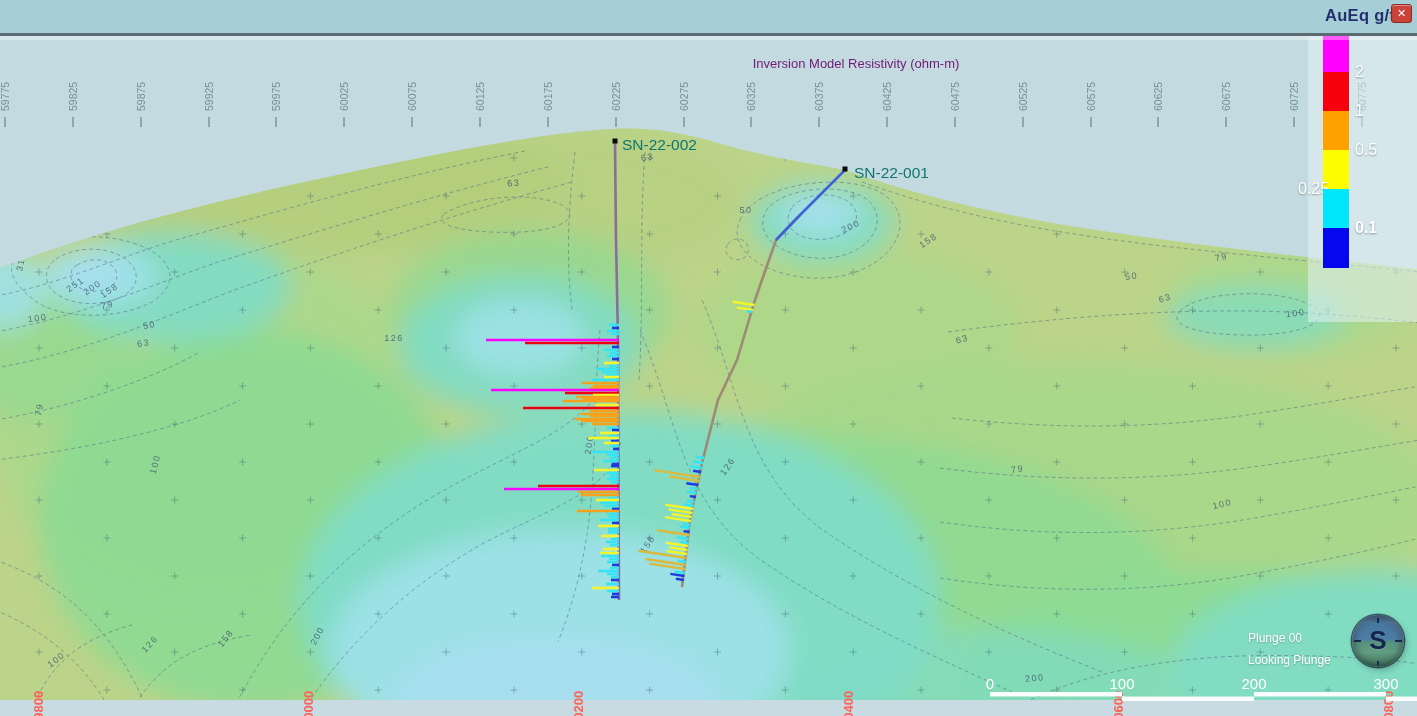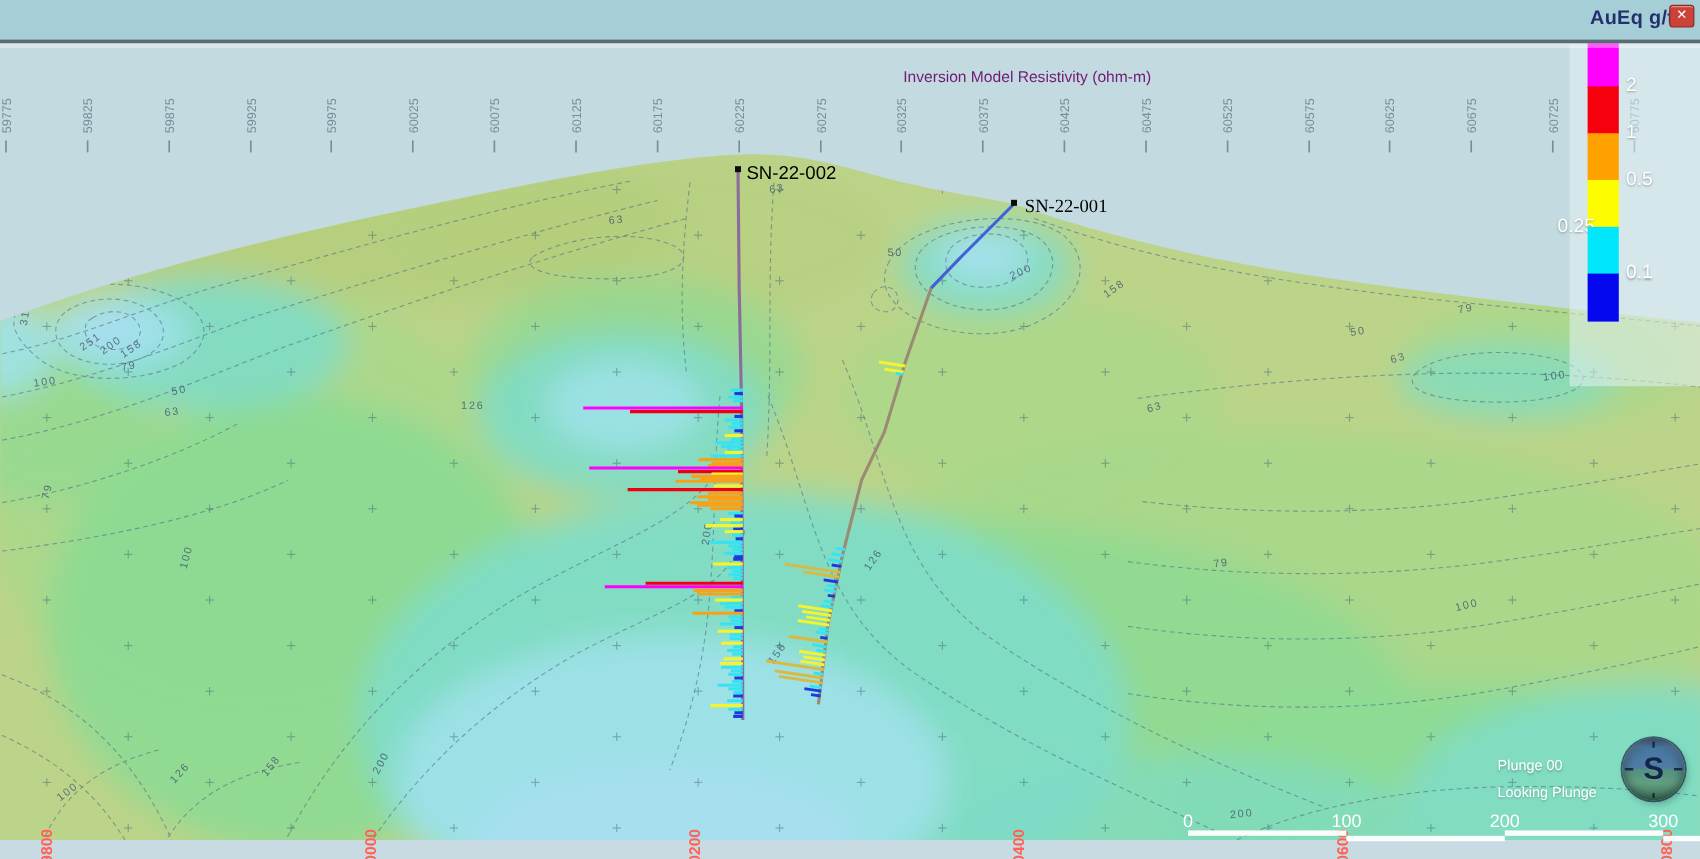--- a/index.html
+++ b/index.html
@@ -3,21 +3,21 @@
 <meta charset="utf-8">
 <style>
   html,body{margin:0;padding:0;background:#888;}
   #app{position:relative;width:1417px;height:716px;overflow:hidden;
        font-family:"Liberation Sans","DejaVu Sans",sans-serif;background:#c3dbe0;}
   #map-svg{position:absolute;left:0;top:0;}
   #header{position:absolute;left:0;top:0;width:1417px;height:33px;background:#a6ced6;
           border-bottom:3px solid #5c6b71;box-shadow:0 4px 0 rgba(255,255,255,.35);z-index:30;}
   #plot-title{position:absolute;left:680px;top:56px;width:352px;text-align:center;
           font-size:13px;color:#701a75;z-index:5;}
-  .hole-label{position:absolute;font-size:15.5px;color:#000000;z-index:12;white-space:nowrap;}
+  .hole-label{position:absolute;font-size:15.5px;color:#0f766e;z-index:12;white-space:nowrap;}
   #status{position:absolute;left:1248px;top:627px;color:#fff;font-size:12px;line-height:22px;
           text-shadow:0 1px 2px rgba(0,0,0,.25);z-index:12;}
   #legend-panel{position:absolute;left:1308px;top:37px;width:109px;height:285px;
           background:rgba(228,240,244,.55);z-index:20;}
   #legend-title{position:absolute;left:1325px;top:6px;font-size:16.5px;font-weight:bold;
           color:#23306e;z-index:35;letter-spacing:.3px;}
   #legend-close{position:absolute;left:1391px;top:4px;width:19px;height:17px;background:#cb4338;
           border:1px solid #8e2b22;border-radius:3px;color:#fff;font-size:11px;font-weight:bold;
           text-align:center;line-height:16px;z-index:36;cursor:pointer;box-shadow:inset 0 1px 0 rgba(255,255,255,.4);}
   .lg-swatch{position:absolute;width:26px;z-index:22;}
@@ -727,29 +727,29 @@
     <div>Plunge 00</div>
     <div>Looking Plunge</div>
   </div>
   <div id="legend-panel"></div>
   <div id="legend-title">AuEq g/t</div>
   <div id="legend-close">✕</div>
   <div id="compass">
     <span>S</span>
   </div>
 <div class="hole-label" style="left: 622px; top: 136px;">SN-22-002</div>
-    <div class="hole-label" style="left: 854px; top: 164px; font-family: Liberation Serif, serif;">SN-22-001</div>
+    <div class="hole-label" style="left: 854px; top: 164px;">SN-22-001</div>
     <div class="lg-swatch" style="left: 1323px; top: 33px; height: 40px; background: rgb(255, 0, 255);"></div>
     <div class="lg-label" style="left: 1355px; top: 72px;">2</div>
     <div class="lg-swatch" style="left: 1323px; top: 72px; height: 40px; background: rgb(247, 0, 14);"></div>
     <div class="lg-label" style="left: 1355px; top: 111px;">1</div>
     <div class="lg-swatch" style="left: 1323px; top: 111px; height: 40px; background: rgb(255, 162, 0);"></div>
     <div class="lg-label" style="left: 1355px; top: 150px; text-align: center;">0.5</div>
     <div class="lg-swatch" style="left: 1323px; top: 150px; height: 40px; background: rgb(253, 253, 0);"></div>
     <div class="lg-label" style="left: 1298px; top: 189px;">0.25</div>
     <div class="lg-swatch" style="left: 1323px; top: 189px; height: 40px; background: rgb(0, 230, 250);"></div>
-    <div class="lg-label" style="left: 1355px; top: 228px;">0.1</div>
+    <div class="lg-label" style="left: 1355px; top: 228px; font-weight: bold;">0.1</div>
     <div class="lg-swatch" style="left: 1323px; top: 228px; height: 40px; background: rgb(5, 8, 239);"></div>
     <div class="cmp-tick" style="left: 1354px; top: 640px; width: 7px; height: 2px;"></div>
     <div class="cmp-tick" style="left: 1395px; top: 640px; width: 7px; height: 2px;"></div>
     <div class="cmp-tick" style="left: 1377px; top: 618px; width: 2px; height: 5px;"></div>
     <div class="cmp-tick" style="left: 1377px; top: 661px; width: 2px; height: 4px;"></div>
   </div>
 
 </body></html>

